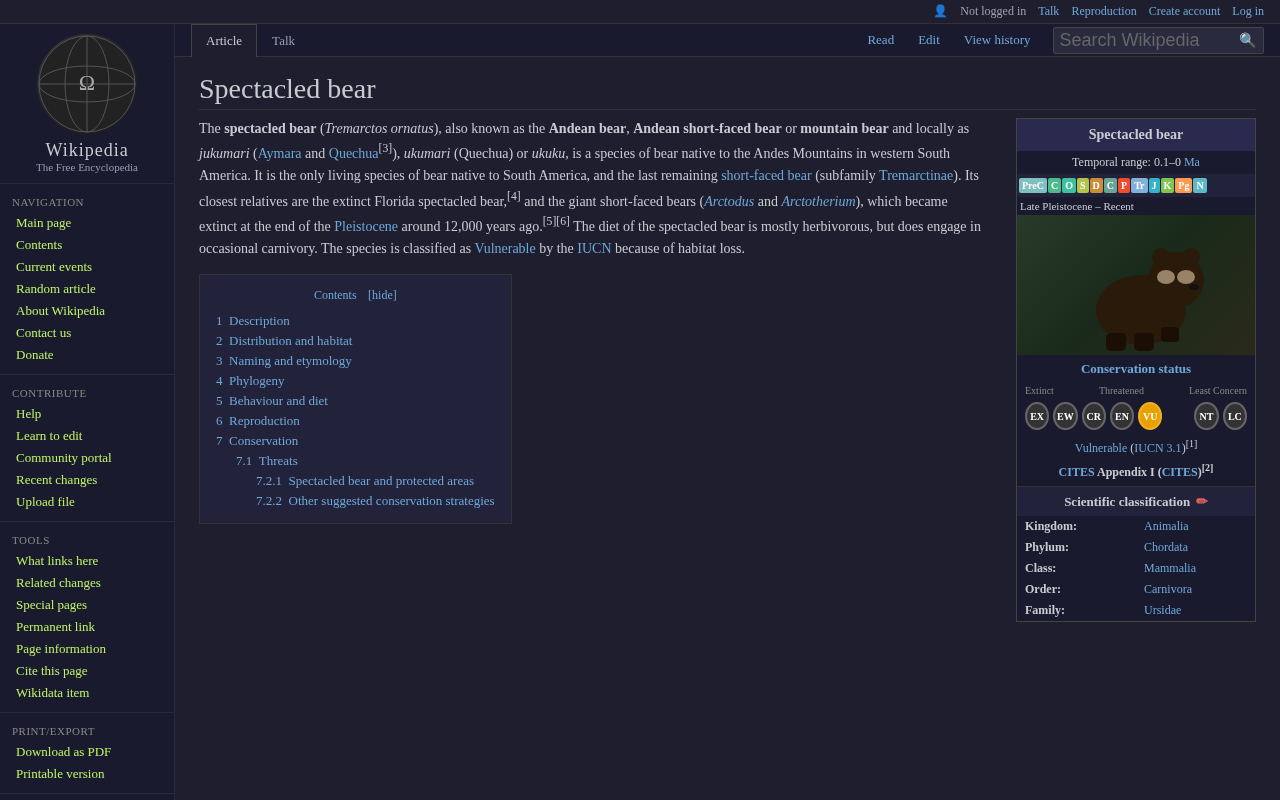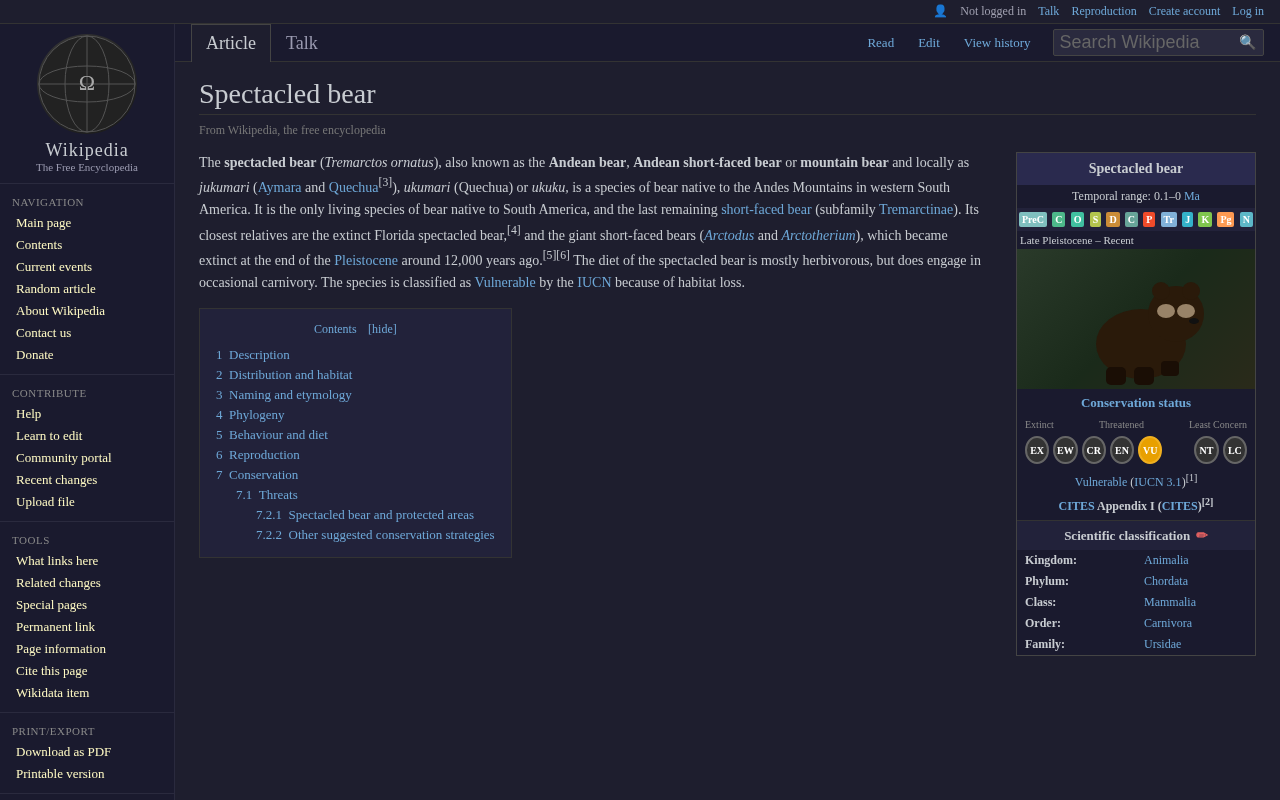--- a/index.html
+++ b/index.html
@@ -76,21 +76,21 @@
       font-size: 11px;
       color: #888;
       padding: 4px 12px;
       text-transform: uppercase;
       letter-spacing: 0.5px;
     }
     .sidebar-link {
       display: block;
       padding: 3px 16px;
       font-size: 13px;
-      color: #fef9c3;
+      color: #bef264;
     }
 
     
     #main {
       flex: 1;
       background: #1e1e2e;
     }
 
     
     #tabs-bar {
@@ -100,21 +100,21 @@
       border-bottom: 1px solid #333;
       padding: 0 16px;
     }
     .tab-group-left {
       display: flex;
       align-items: flex-end;
       margin-right: auto;
     }
     .tab {
       padding: 8px 14px;
-      font-size: 18px;
+      font-size: 13px;
       cursor: pointer;
       color: #9a9ab0;
       border: 1px solid transparent;
       border-bottom: none;
       margin-bottom: -1px;
       background: transparent;
     }
     .tab.active {
       color: #c8ccd1;
       background: #1e1e2e;
@@ -242,21 +242,21 @@
     .infobox-temporal {
       text-align: center;
       padding: 4px;
       font-size: 12px;
       color: #c8ccd1;
     }
     .geologic-bar {
       display: flex;
       padding: 4px 2px;
       gap: 1px;
-      justify-content: space-between;
+      justify-content: flex-start;
       background: #22223a;
     }
     .geo-btn {
       padding: 2px 3px;
       font-size: 10px;
       border-radius: 2px;
       color: #fff;
       font-weight: bold;
     }
     .geo-prec { background: #7fbfbf; }
@@ -449,21 +449,20 @@
         <span class="tab-right">View history</span>
         <div class="search-box">
           <input type="text" placeholder="Search Wikipedia" style="">
           <span class="search-icon">🔍</span>
         </div>
       </div>
     </div>
 
     <div id="content">
       <h1 id="page-title">Spectacled bear</h1>
-      <div id="from-line">From Wikipedia, the free encyclopedia</div>
 
       <div id="article-body">
         <div id="article-text">
           <p class="article-p">
             The <strong>spectacled bear</strong> (<em>Tremarctos ornatus</em>), also known as the <strong>Andean bear</strong>, <strong>Andean short-faced bear</strong> or <strong>mountain bear</strong> and locally as <em>jukumari</em> (<a href="#">Aymara</a> and <a href="#">Quechua</a><sup>[3]</sup>), <em>ukumari</em> (Quechua) or <em>ukuku,</em> is a species of bear native to the Andes Mountains in western South America. It is the only living species of bear native to South America, and the last remaining <a href="#">short-faced bear</a> (subfamily <a href="#">Tremarctinae</a>). Its closest relatives are the extinct Florida spectacled bear,<sup>[4]</sup> and the giant short-faced bears (<a href="#"><em>Arctodus</em></a> and <a href="#"><em>Arctotherium</em></a>), which became extinct at the end of the <a href="#">Pleistocene</a> around 12,000 years ago.<sup>[5][6]</sup> The diet of the spectacled bear is mostly herbivorous, but does engage in occasional carnivory. The species is classified as <a href="#">Vulnerable</a> by the <a href="#">IUCN</a> because of habitat loss.
           </p>
 
           
           <div class="toc-box">
             <div class="toc-title">

